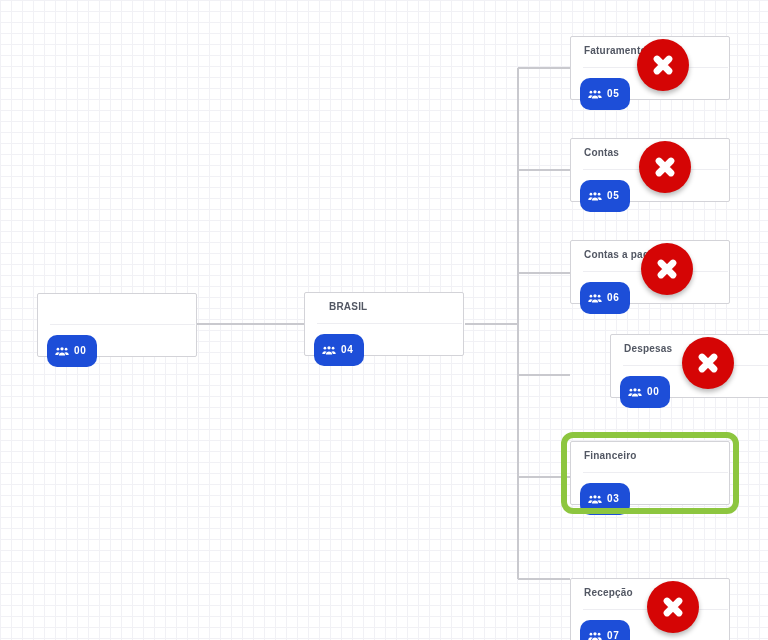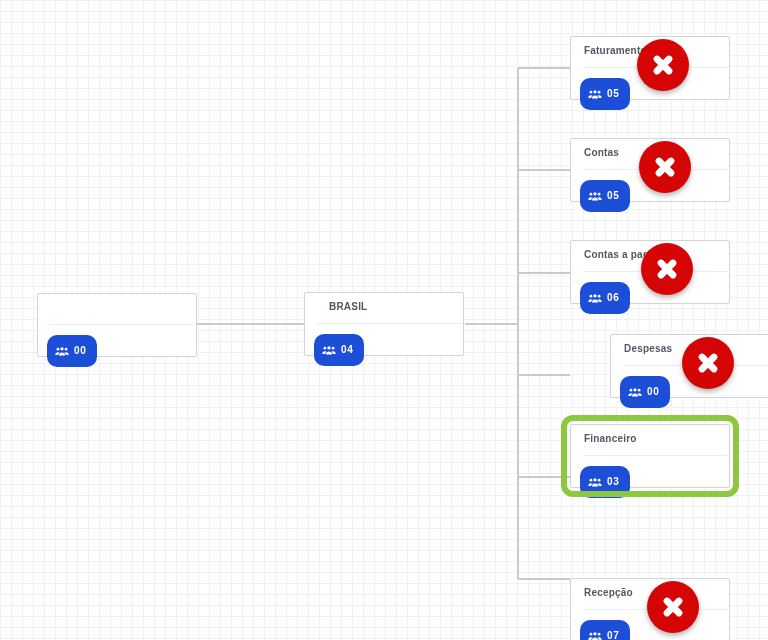--- a/index.html
+++ b/index.html
@@ -19,21 +19,21 @@
     position:absolute;width:160px;height:64px;
     background:#ffffff;border:1px solid #d3d3d8;border-radius:2px;
     box-sizing:border-box;
   }
   .n-root{left:37px;top:293px;}
   .n-brasil{left:304px;top:292px;text-decoration:underline;}
   .n-faturamento{left:570px;top:36px;}
   .n-suporte{left:570px;top:138px;}
   .n-contas{left:570px;top:240px;}
   .n-despesas{left:570px;top:334px;margin-left:40px;}
-  .n-financeiro{left:570px;top:424px;}
+  .n-financeiro{left:570px;top:441px;}
   .n-recepcao{left:570px;top:578px;}
 
   .node-title{
     position:absolute;left:13px;top:8px;
     font-size:10px;font-weight:700;color:#525763;letter-spacing:.2px;
     white-space:nowrap;
   }
   .n-brasil .node-title{left:24px;}
   .node-sep{
     position:absolute;left:12px;right:1px;top:30px;

